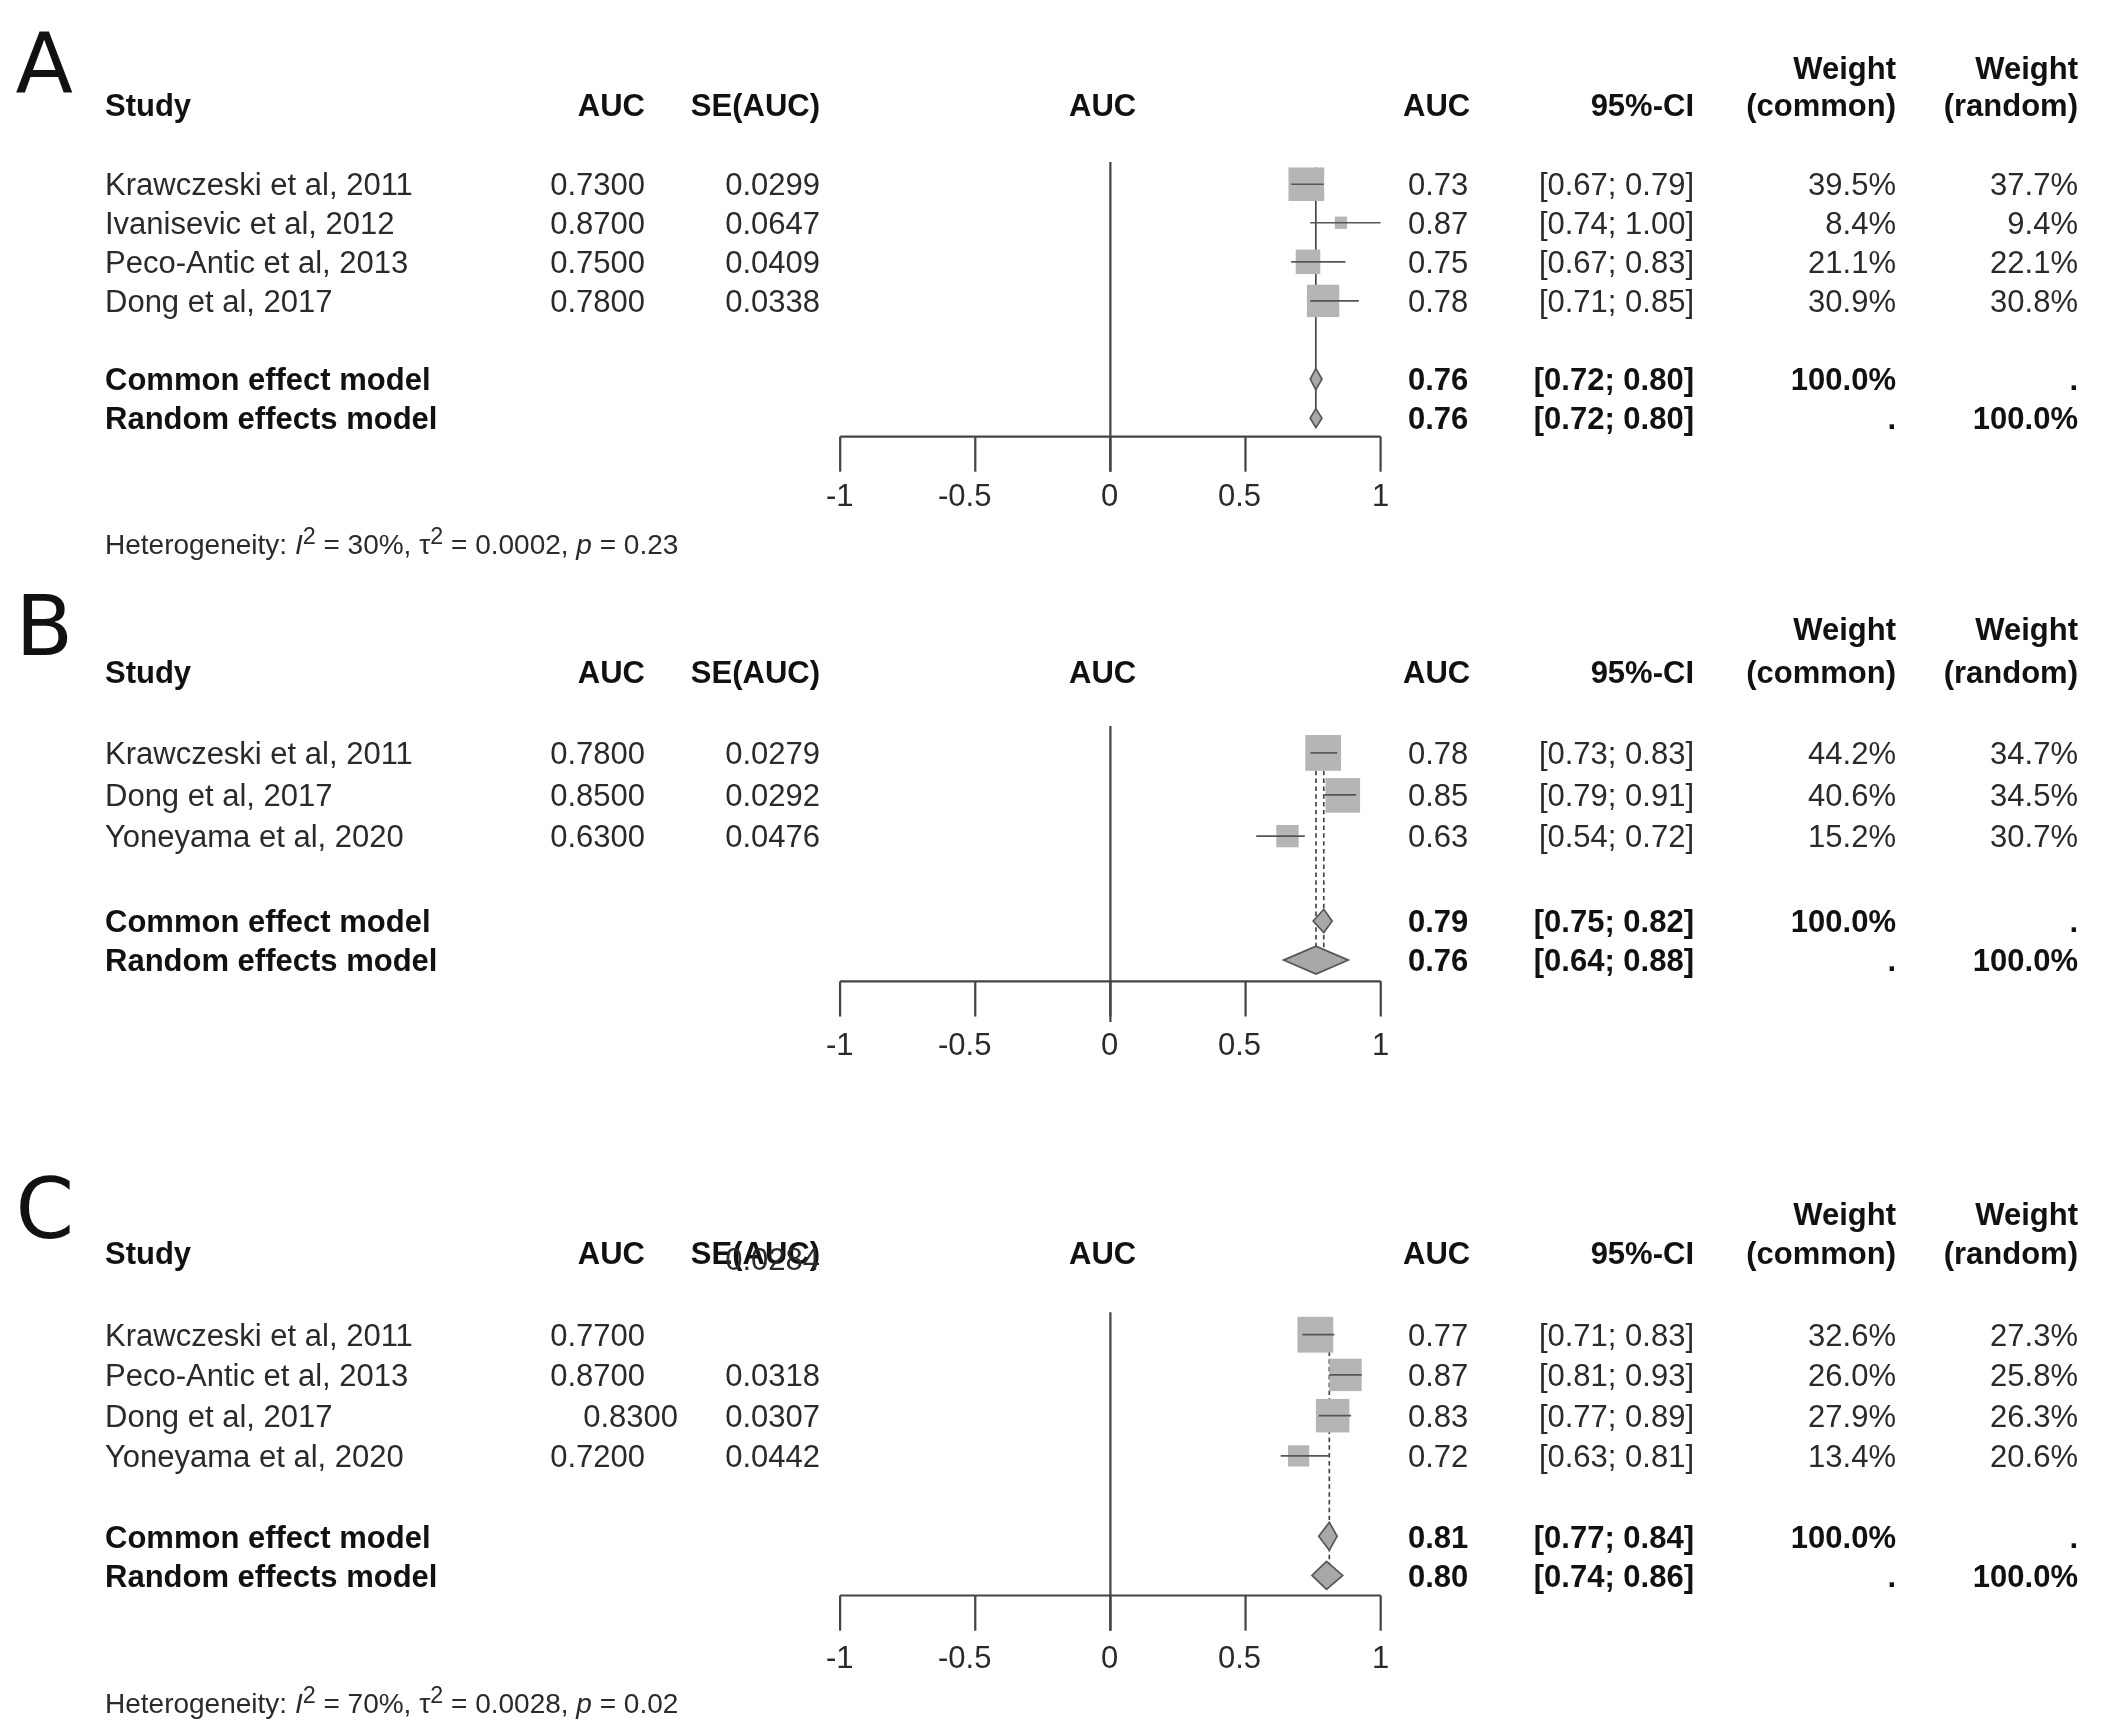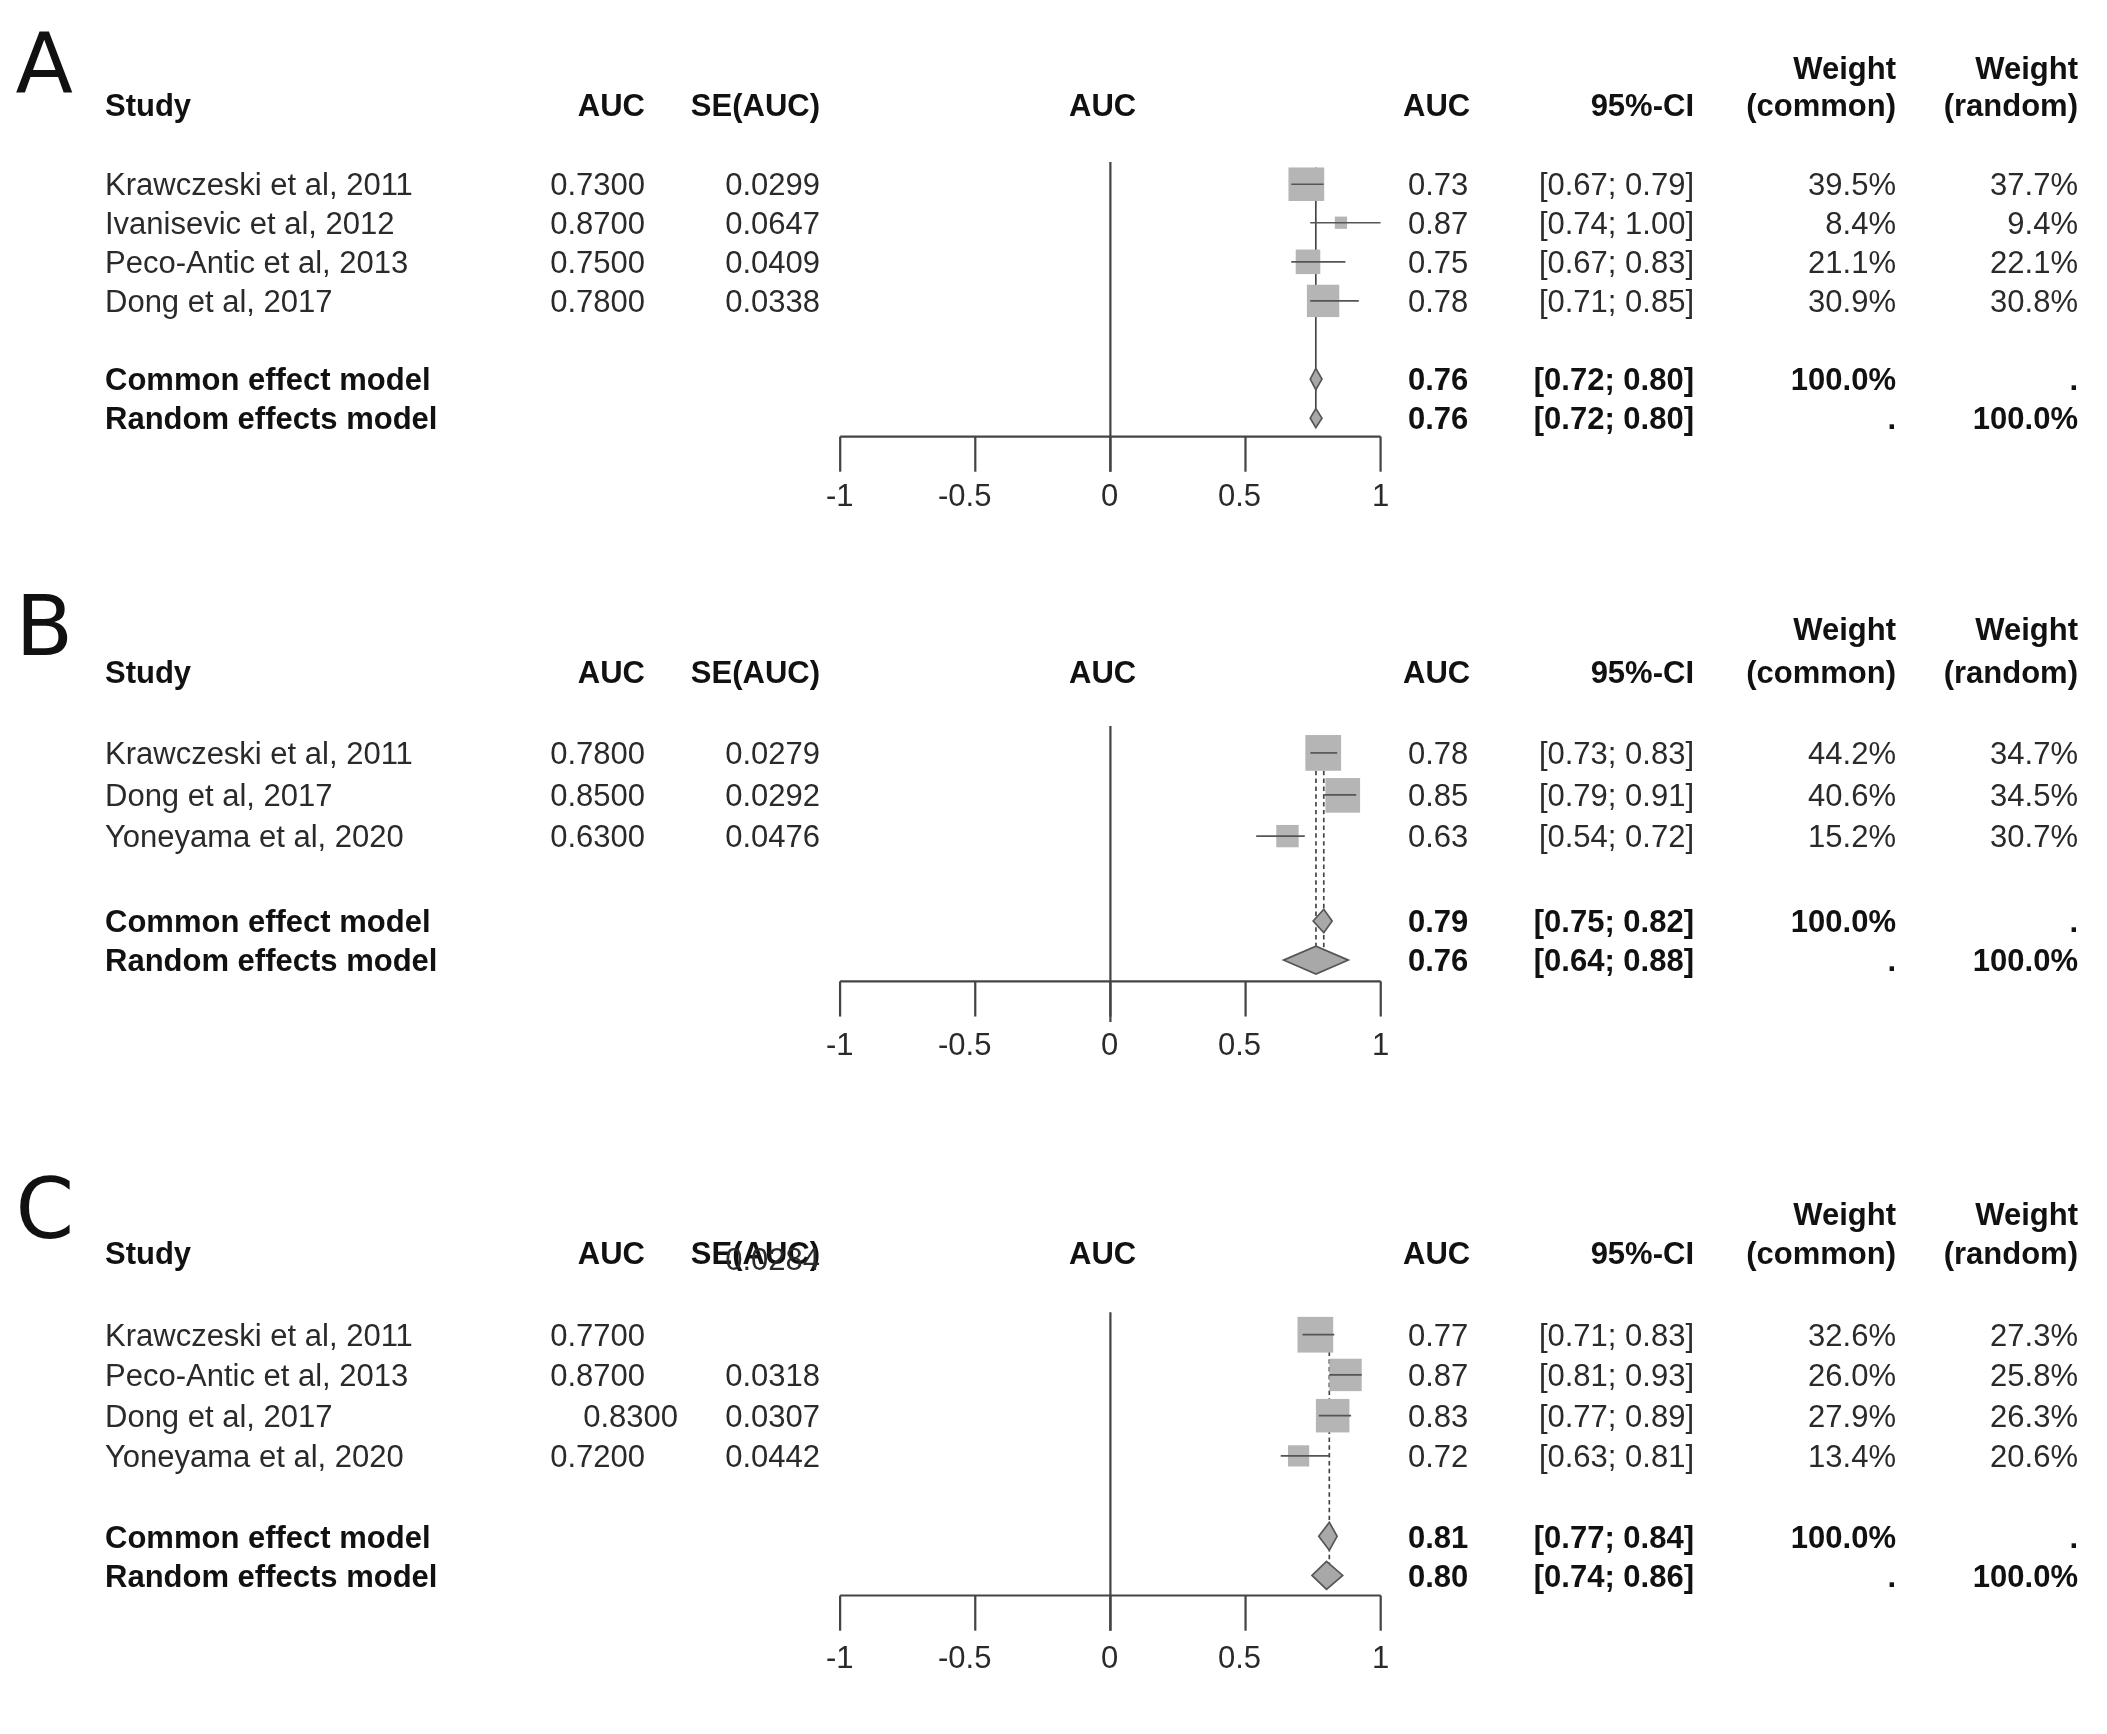--- a/index.html
+++ b/index.html
@@ -110,20 +110,23 @@
     <polygon points="2346,679 2356,660 2367,679 2356,698" fill="#a8a8a8" stroke="#555" stroke-width="3"></polygon>
     <polygon points="2346,749 2356,732 2367,749 2356,766" fill="#a8a8a8" stroke="#555" stroke-width="3"></polygon>
   </svg>
 
   <div class="t" style="top:480px;left:826px;">-1</div>
   <div class="t" style="top:480px;left:938px;">-0.5</div>
   <div class="t" style="top:480px;left:1101px;">0</div>
   <div class="t" style="top:480px;left:1218px;">0.5</div>
   <div class="t" style="top:480px;left:1372px;">1</div>
 
+  <div class="t hetero" style="top:525px;left:105px;">
+    <span>Heterogeneity: </span><i>I</i><sup>2</sup> <span>= 30%, </span>τ<sup>2</sup> <span>= 0.0002, </span><i>p</i> <span>= 0.23</span>
+  </div>
 </div>
 
 <div class="panel" style="top:0;height:1145px;">
   <div class="letter" style="top:584px;">B</div>
 
   <div class="t b" style="top:614px;right:212px;">Weight</div>
   <div class="t b" style="top:614px;right:30px;">Weight</div>
   <div class="t b" style="top:657px;left:105px;">Study</div>
   <div class="t b r" style="top:657px;right:1463px;">AUC</div>
   <div class="t b r" style="top:657px;right:1288px;">SE(AUC)</div>
@@ -294,14 +297,17 @@
     <polygon points="2361,2751 2380,2726 2394,2751 2380,2776" fill="#a8a8a8" stroke="#555" stroke-width="3"></polygon>
     <polygon points="2349,2821 2375,2796 2404,2821 2375,2846" fill="#a8a8a8" stroke="#555" stroke-width="3"></polygon>
   </svg>
 
   <div class="t" style="top:1642px;left:826px;">-1</div>
   <div class="t" style="top:1642px;left:938px;">-0.5</div>
   <div class="t" style="top:1642px;left:1101px;">0</div>
   <div class="t" style="top:1642px;left:1218px;">0.5</div>
   <div class="t" style="top:1642px;left:1372px;">1</div>
 
+  <div class="t hetero" style="top:1684px;left:105px;">
+    <span>Heterogeneity: </span><i>I</i><sup>2</sup> <span>= 70%, </span>τ<sup>2</sup> <span>= 0.0028, </span><i>p</i> <span>= 0.02</span>
+  </div>
 </div>
 
 
 </body></html>

